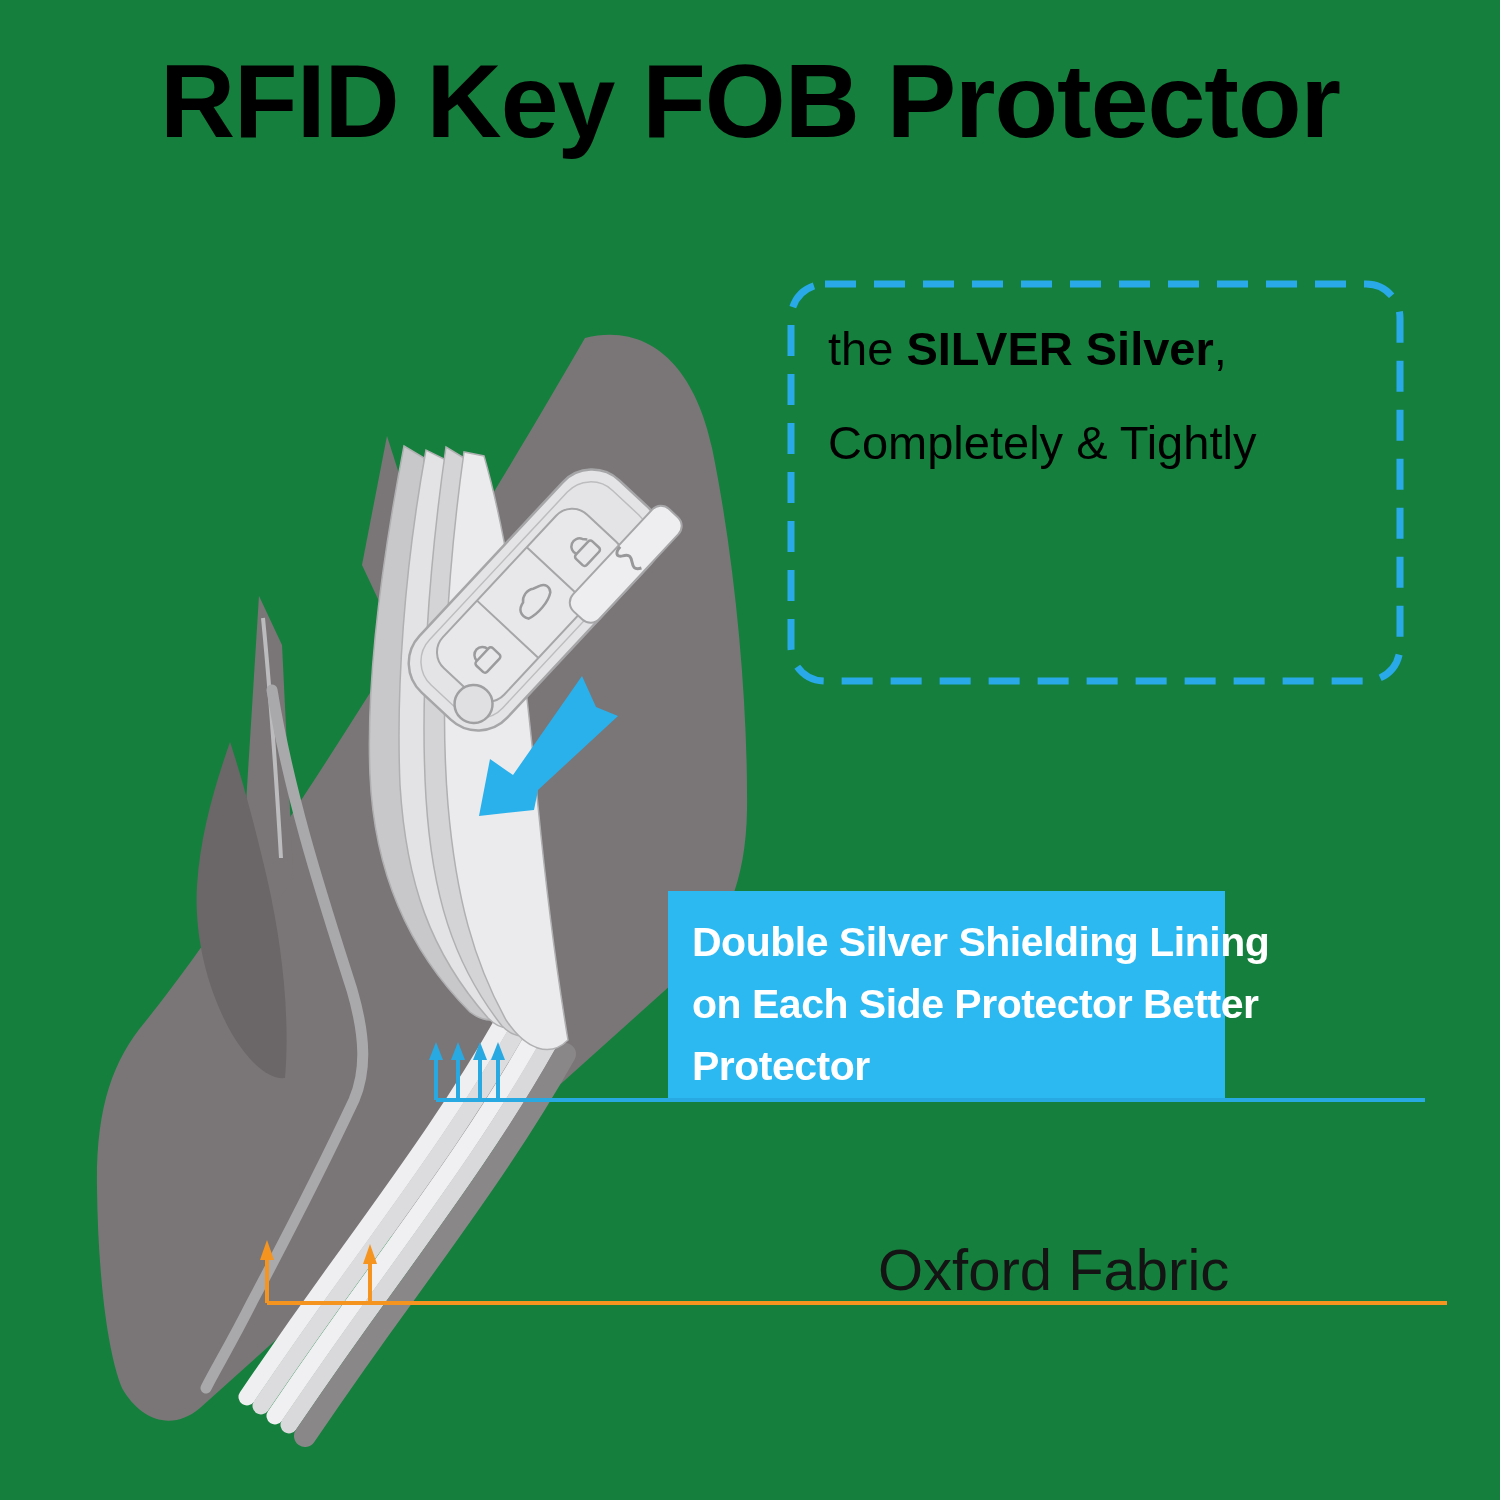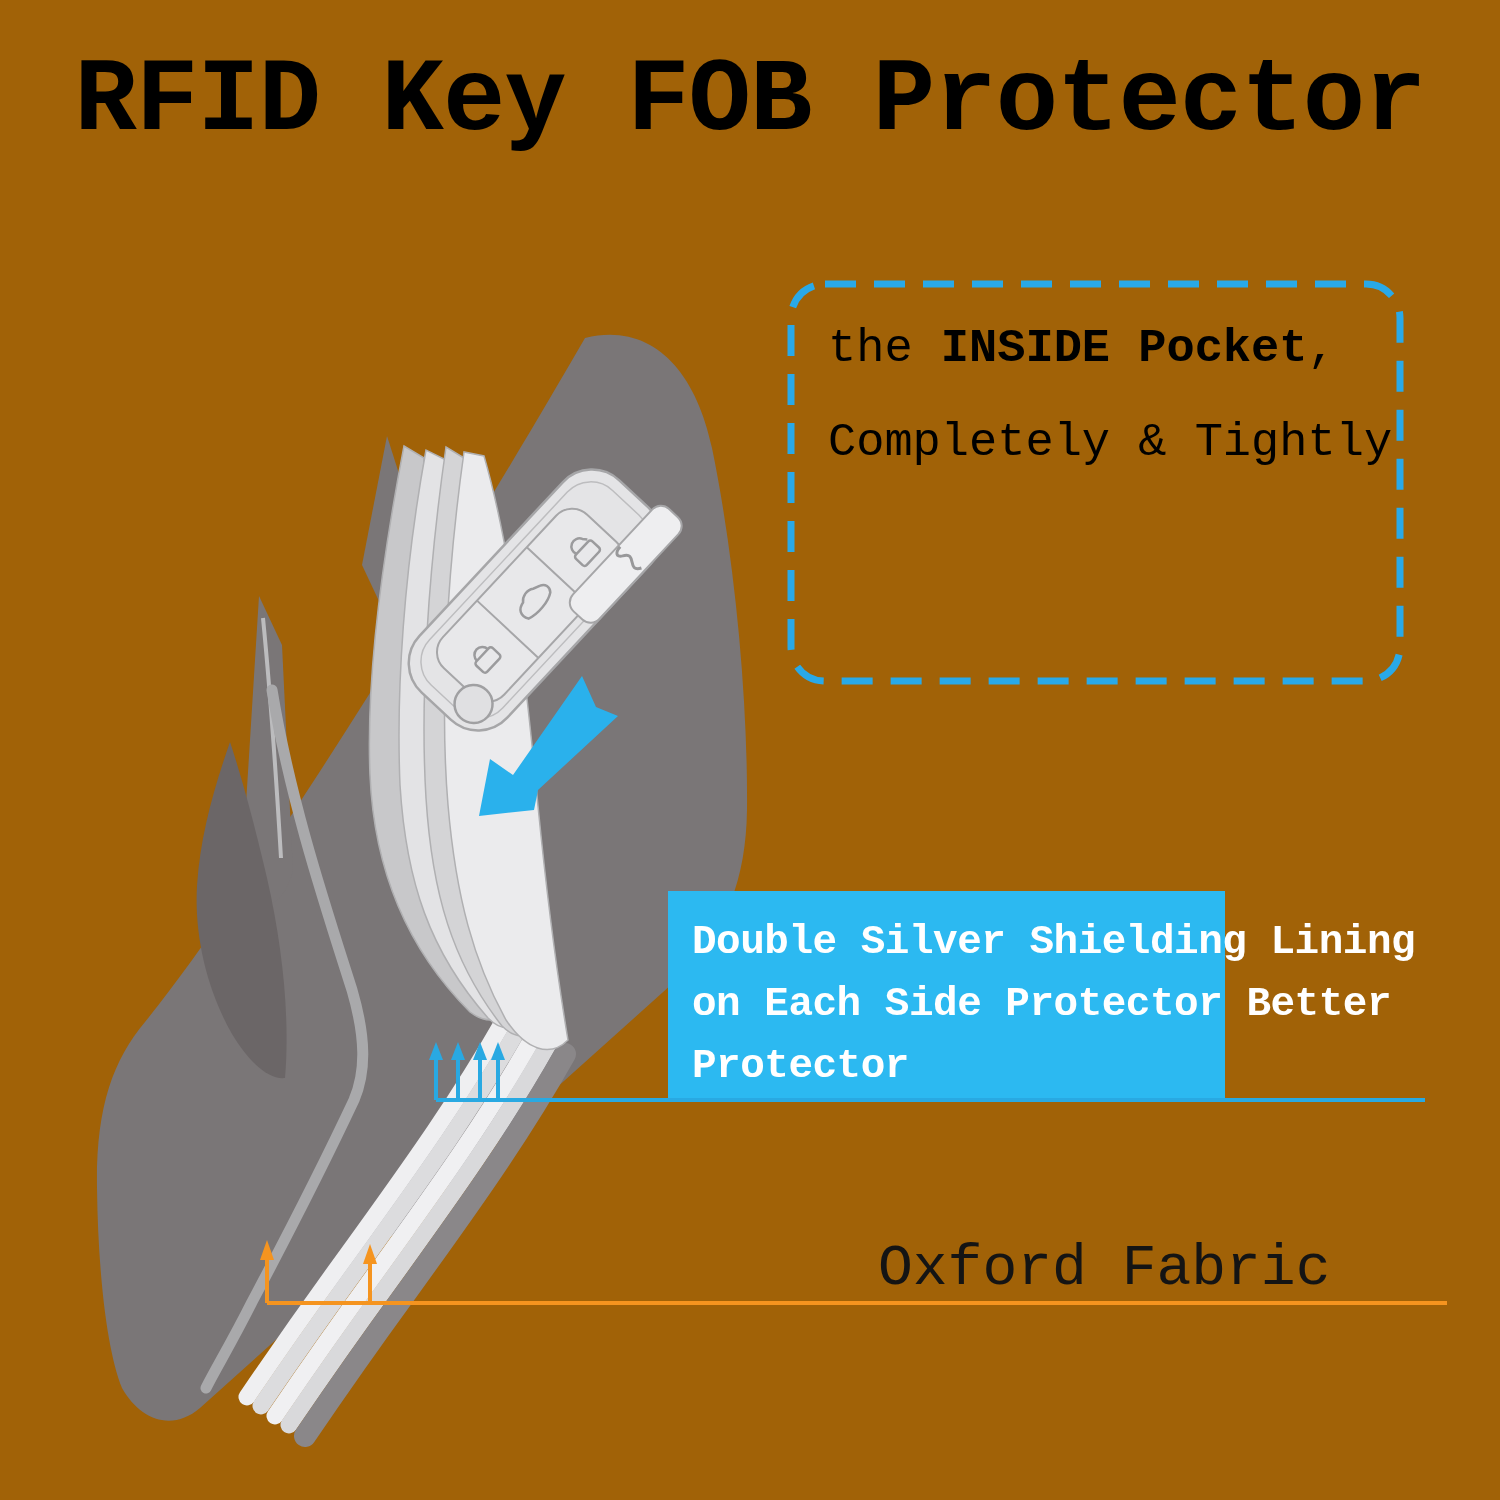--- a/index.html
+++ b/index.html
@@ -1,18 +1,18 @@
 <!DOCTYPE html>
 <html style="--cyan_fill: #2CB9F1; --cyan_line: #29A9E2; --dash_blue: #29A9E8; --arrow_blue: #2AB1EC; --orange: #F5941F; --pouch_gray: #7A7677; --pouch_shadow: #6B6667; --edge_highlight: #A9A9AB; --silver_deep: #C8C8CA; --silver_mid: #D4D4D6; --silver_soft: #E3E3E5; --silver_light: #EBEBED; --page_edge_dark: #8A8789; --fob_fill: #E4E4E6; --fob_panel: #E8E8EA; --fob_outline: #A6A6A8; --text_black: #000000; --text_white: #FFFFFF;"><head>
 <meta charset="utf-8">
 <style>
   html,body{margin:0;padding:0;background:#ffffff;}
   .canvas{
-    position:relative;width:1500px;height:1500px;background:#a16207;
-    overflow:hidden;font-family:Liberation Mono, monospace;
+    position:relative;width:1500px;height:1500px;background:#15803d;
+    overflow:hidden;font-family:Liberation Sans, sans-serif;
   }
   .layer-svg{position:absolute;left:0;top:0;}
   .page-title{
     position:absolute;top:42px;left:0;width:1500px;text-align:center;
     font-size:104px;font-weight:bold;color:var(--text_black);letter-spacing:-1px;
     white-space:nowrap;
   }
   .instruction-text{
     position:absolute;left:828px;top:302px;width:560px;
     font-size:47px;color:var(--text_black);
@@ -141,21 +141,21 @@
       <path d="M 260 1260 L 274 1260 L 267 1240 Z" stroke="none"></path>
       <path d="M 363 1264 L 377 1264 L 370 1244 Z" stroke="none"></path>
     </g>
 
     <rect x="791" y="284" width="609" height="397" rx="34" fill="none" style="stroke:var(--dash_blue)" stroke-width="7" stroke-dasharray="31 18"></rect>
   </svg>
 
   <div class="page-title">RFID Key FOB Protector</div>
 
   <div class="instruction-text">
-    <div class="note-line"><span>the </span><b>INSIDE Pocket</b><span>,</span></div>
+    <div class="note-line"><span>the </span><b>SILVER Silver</b><span>,</span></div>
     <div class="note-line">Completely &amp; Tightly</div>
   </div>
 
   <div class="shield-box">
     <div>Double Silver Shielding Lining</div>
     <div>on Each Side Protector Better</div>
     <div>Protector</div>
   </div>
 
   <div class="fabric-label">Oxford Fabric</div>

